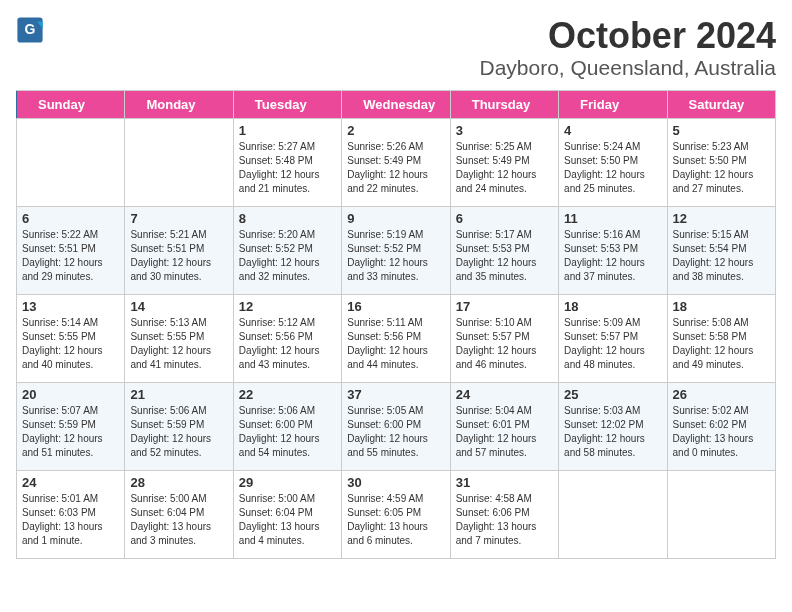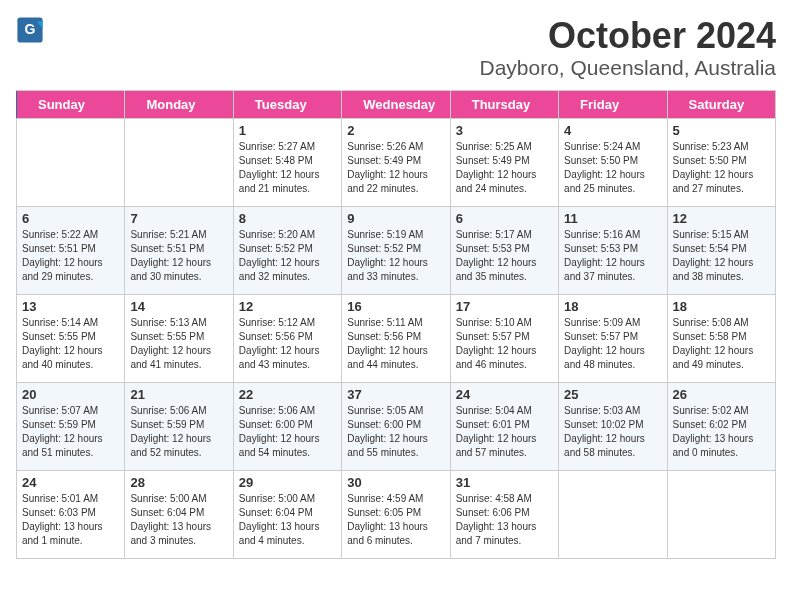--- a/index.html
+++ b/index.html
@@ -270,21 +270,21 @@
         </td>
         <td>
           <span class="day-number">24</span>
           <div class="day-info">Sunrise: 5:04 AM
 Sunset: 6:01 PM
 Daylight: 12 hours and 57 minutes.</div>
         </td>
         <td>
           <span class="day-number">25</span>
           <div class="day-info">Sunrise: 5:03 AM
-Sunset: 10:02 PM
+Sunset: 12:02 PM
 Daylight: 12 hours and 58 minutes.</div>
         </td>
         <td>
           <span class="day-number">26</span>
           <div class="day-info">Sunrise: 5:02 AM
 Sunset: 6:02 PM
 Daylight: 13 hours and 0 minutes.</div>
         </td>
       </tr>
       <tr>

